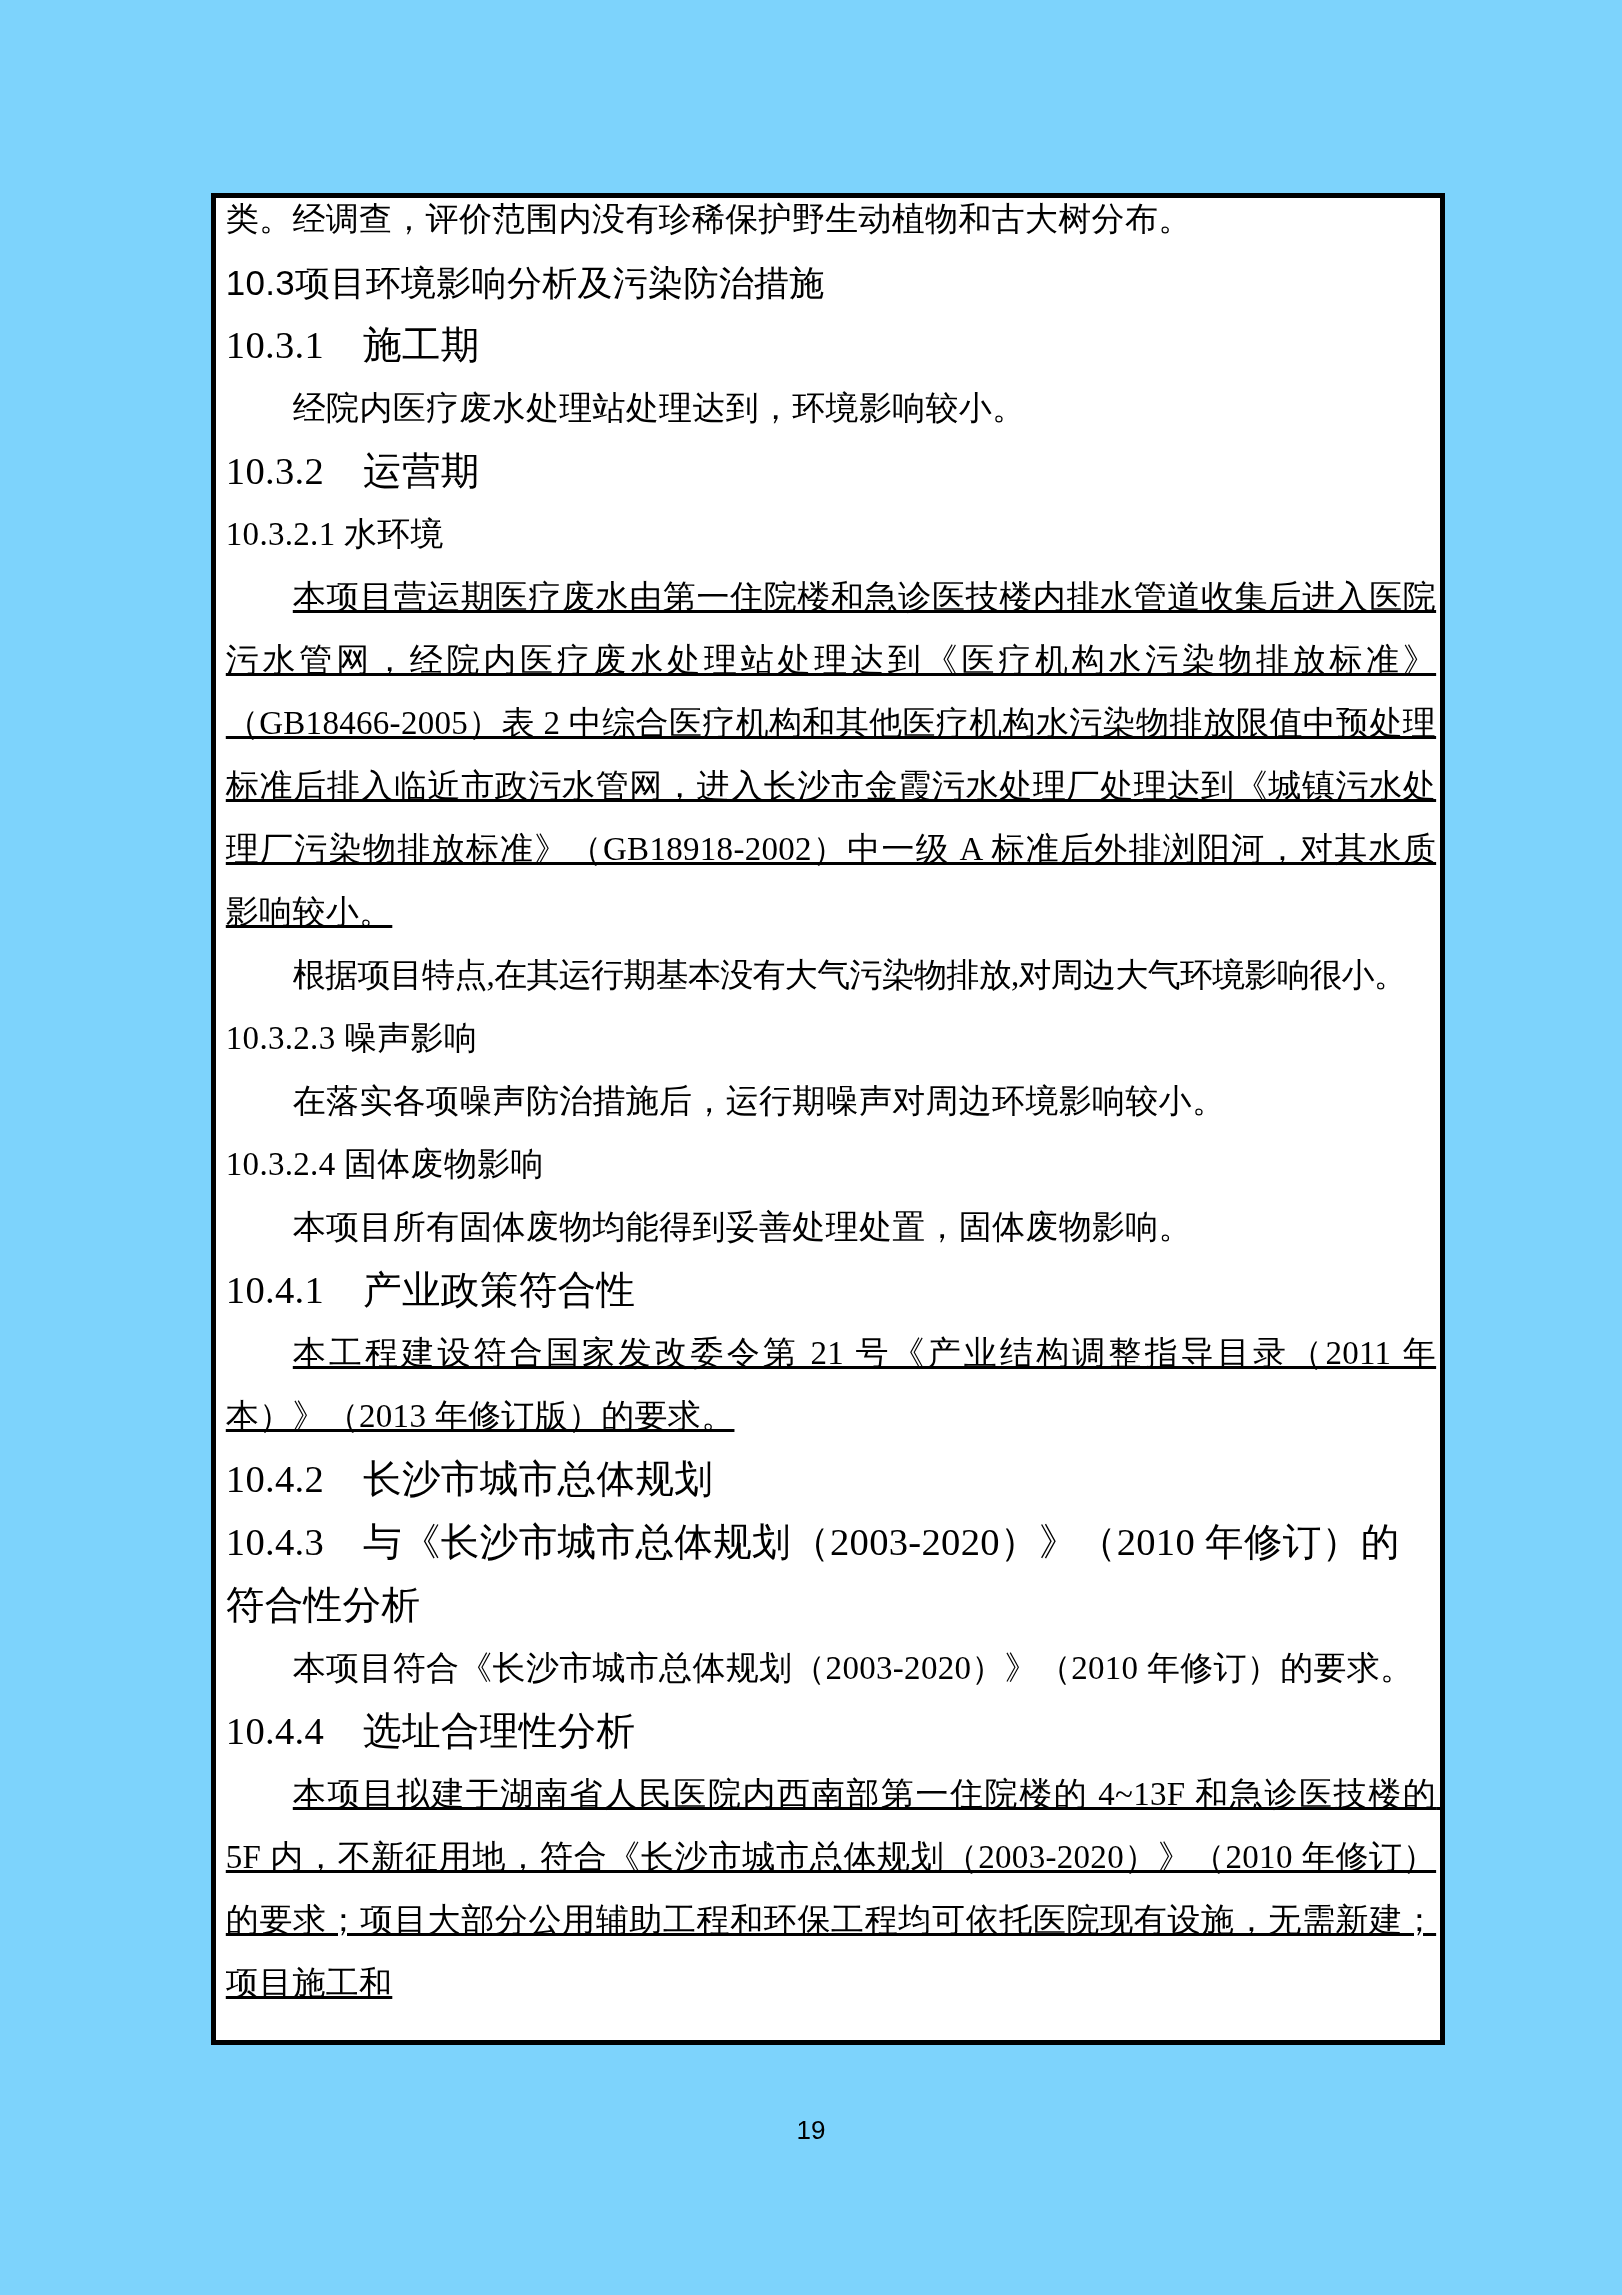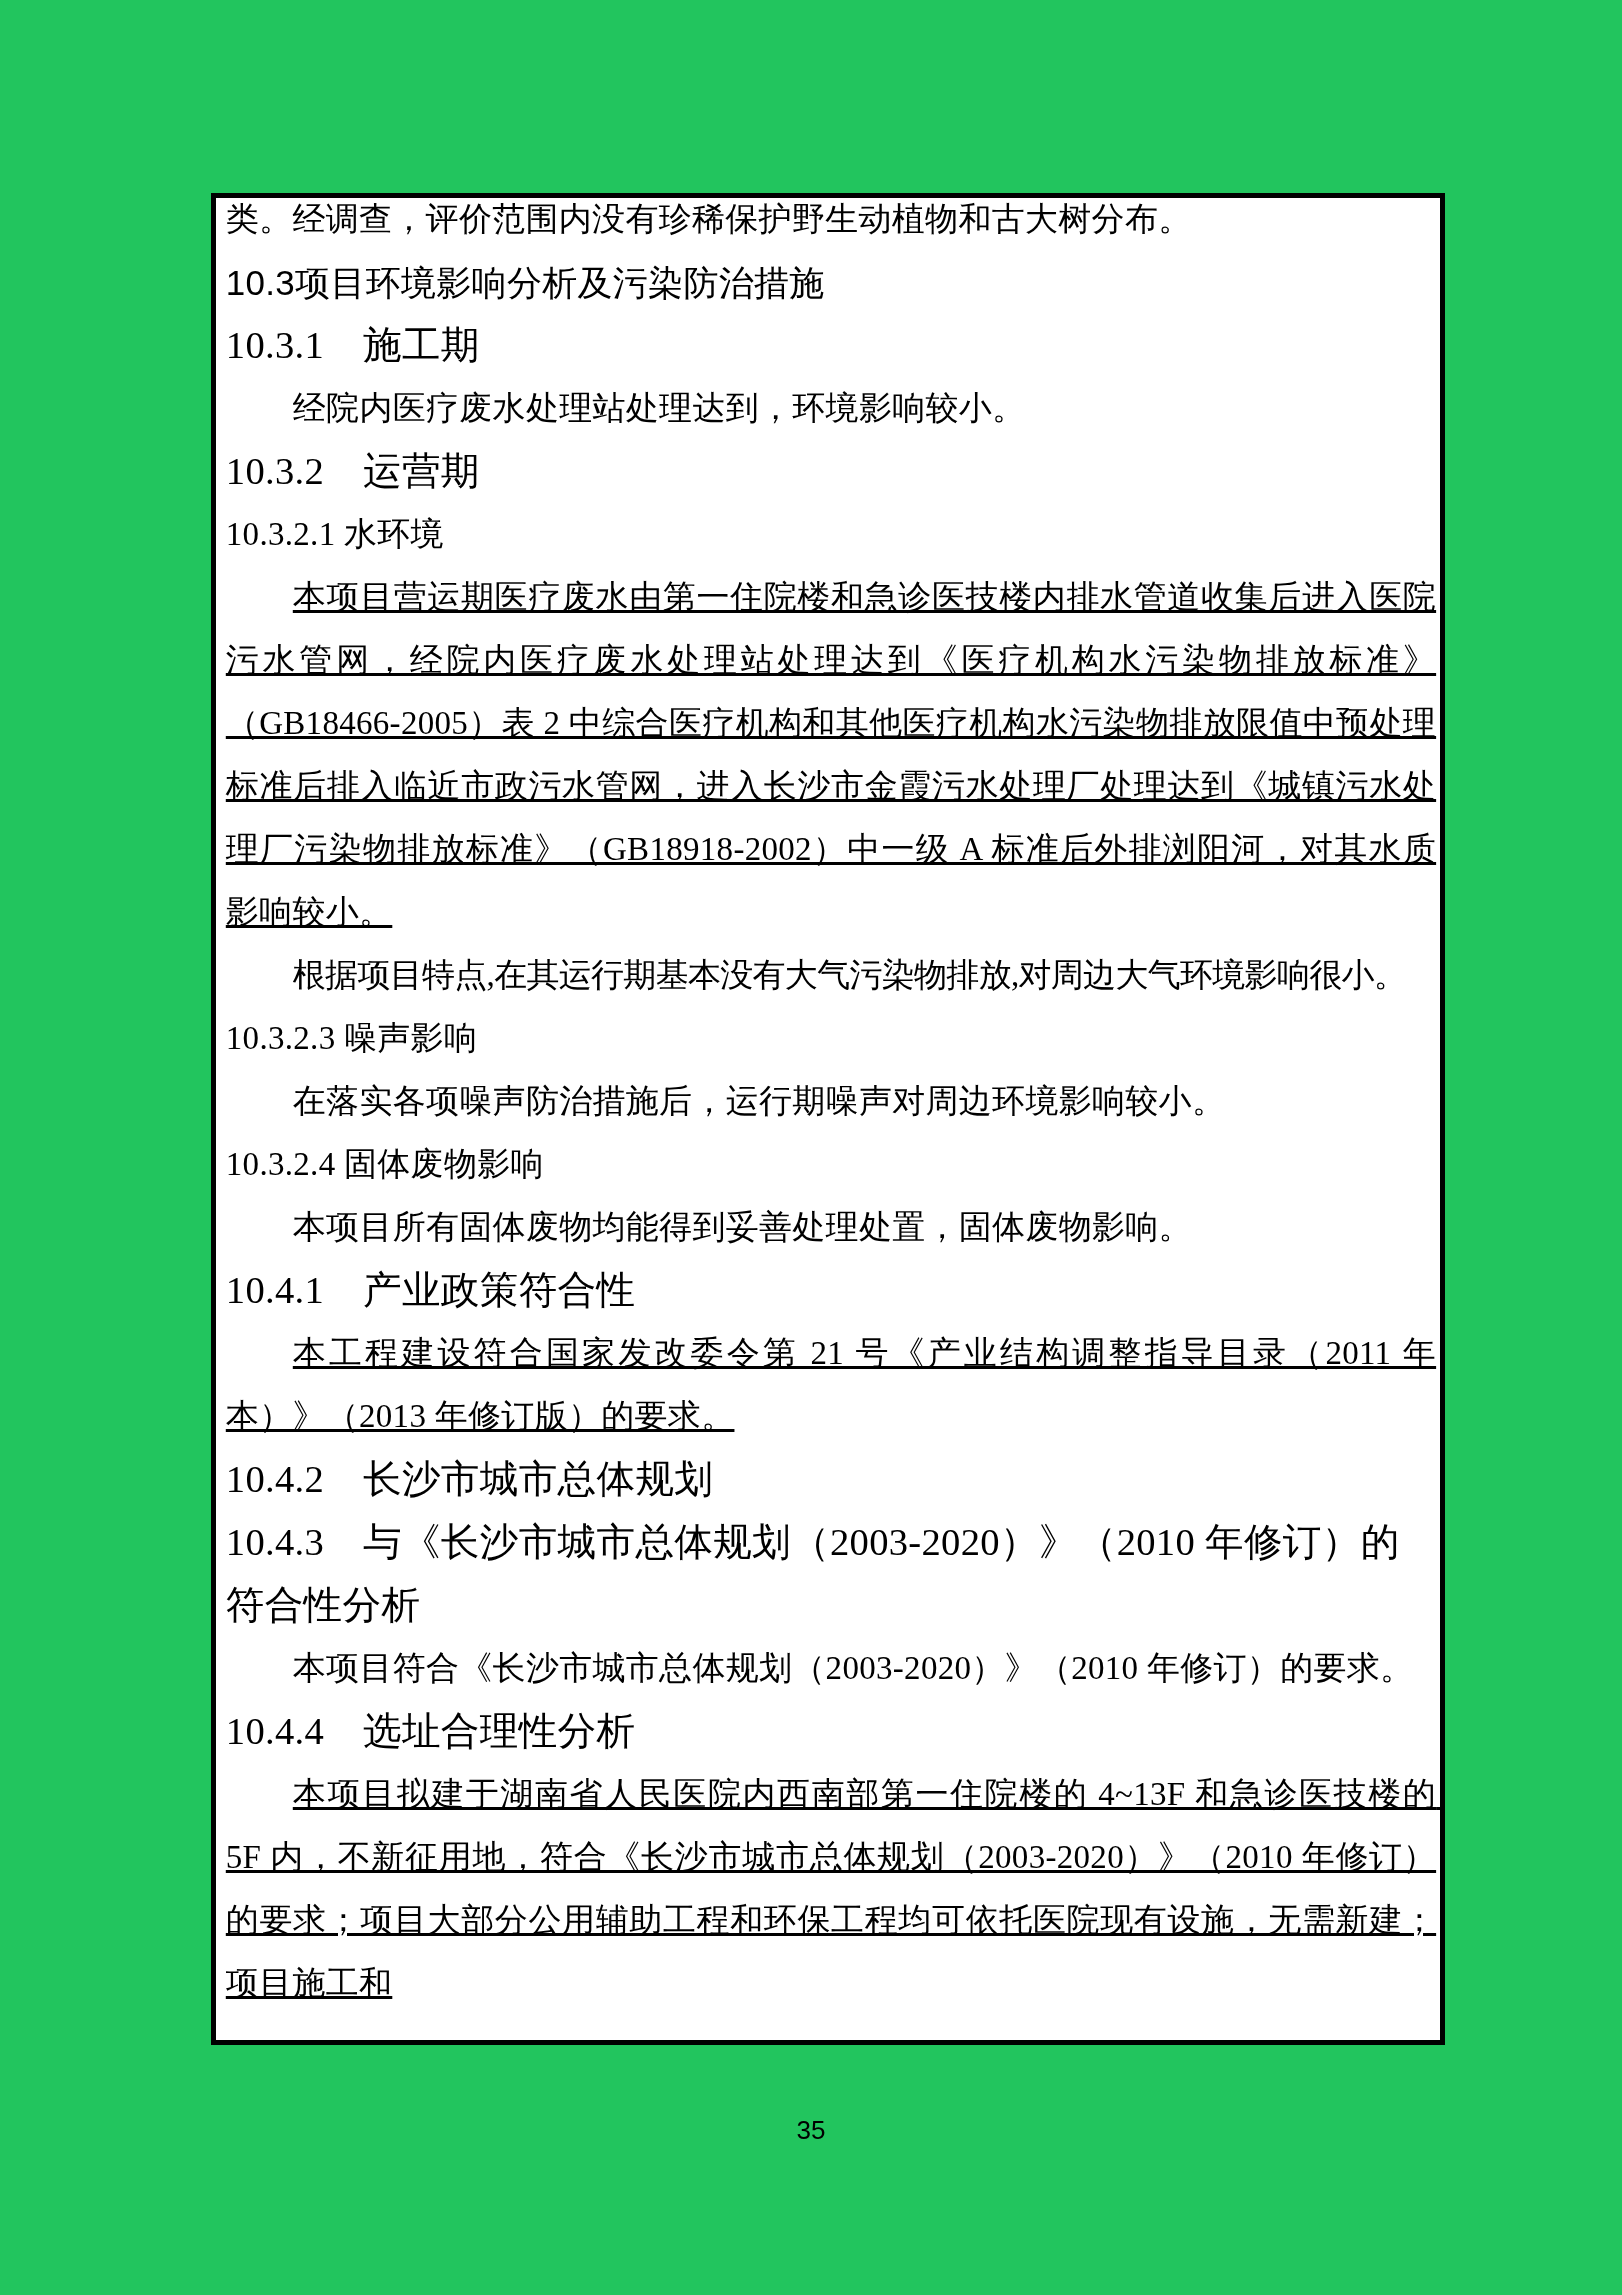--- a/index.html
+++ b/index.html
@@ -1,21 +1,21 @@
 <!DOCTYPE html>
 <html lang="zh" style="font-size:10.5px"><head>
 <meta charset="utf-8">
 <style>
   html, body { margin: 0; padding: 0; }
   body { background: #ffffff; }
   .page {
     position: relative;
     width: 1622px;
     height: 2295px;
-    background: #22c55e;
+    background: #7dd3fc;
     color: #000000;
     font-family: "Liberation Serif", "DejaVu Serif", serif;
     overflow: hidden;
   }
   .cell {
     position: absolute;
     left: 211px;
     top: 193px;
     width: 1234px;
     height: 1852px;
@@ -75,15 +75,15 @@
       <p class="para">本项目所有固体废物均能得到妥善处理处置，固体废物影响。</p>
       <h3 class="h2">10.4.1　产业政策符合性</h3>
       <p class="para just">本工程建设符合国家发改委令第 21 号《产业结构调整指导目录（2011 年本）》（2013 年修订版）的要求。</p>
       <h3 class="h2">10.4.2　长沙市城市总体规划</h3>
       <h3 class="h2">10.4.3　与《长沙市城市总体规划（2003-2020）》（2010 年修订）的符合性分析</h3>
       <p class="para">本项目符合《长沙市城市总体规划（2003-2020）》（2010 年修订）的要求。</p>
       <h3 class="h2">10.4.4　选址合理性分析</h3>
       <p class="para just">本项目拟建于湖南省人民医院内西南部第一住院楼的 4~13F 和急诊医技楼的 5F 内，不新征用地，符合《长沙市城市总体规划（2003-2020）》（2010 年修订）的要求；项目大部分公用辅助工程和环保工程均可依托医院现有设施，无需新建；项目施工和</p>
     </div>
   </div>
-  <div class="footer">35</div>
+  <div class="footer">19</div>
 </div>
 
 
 </body></html>

